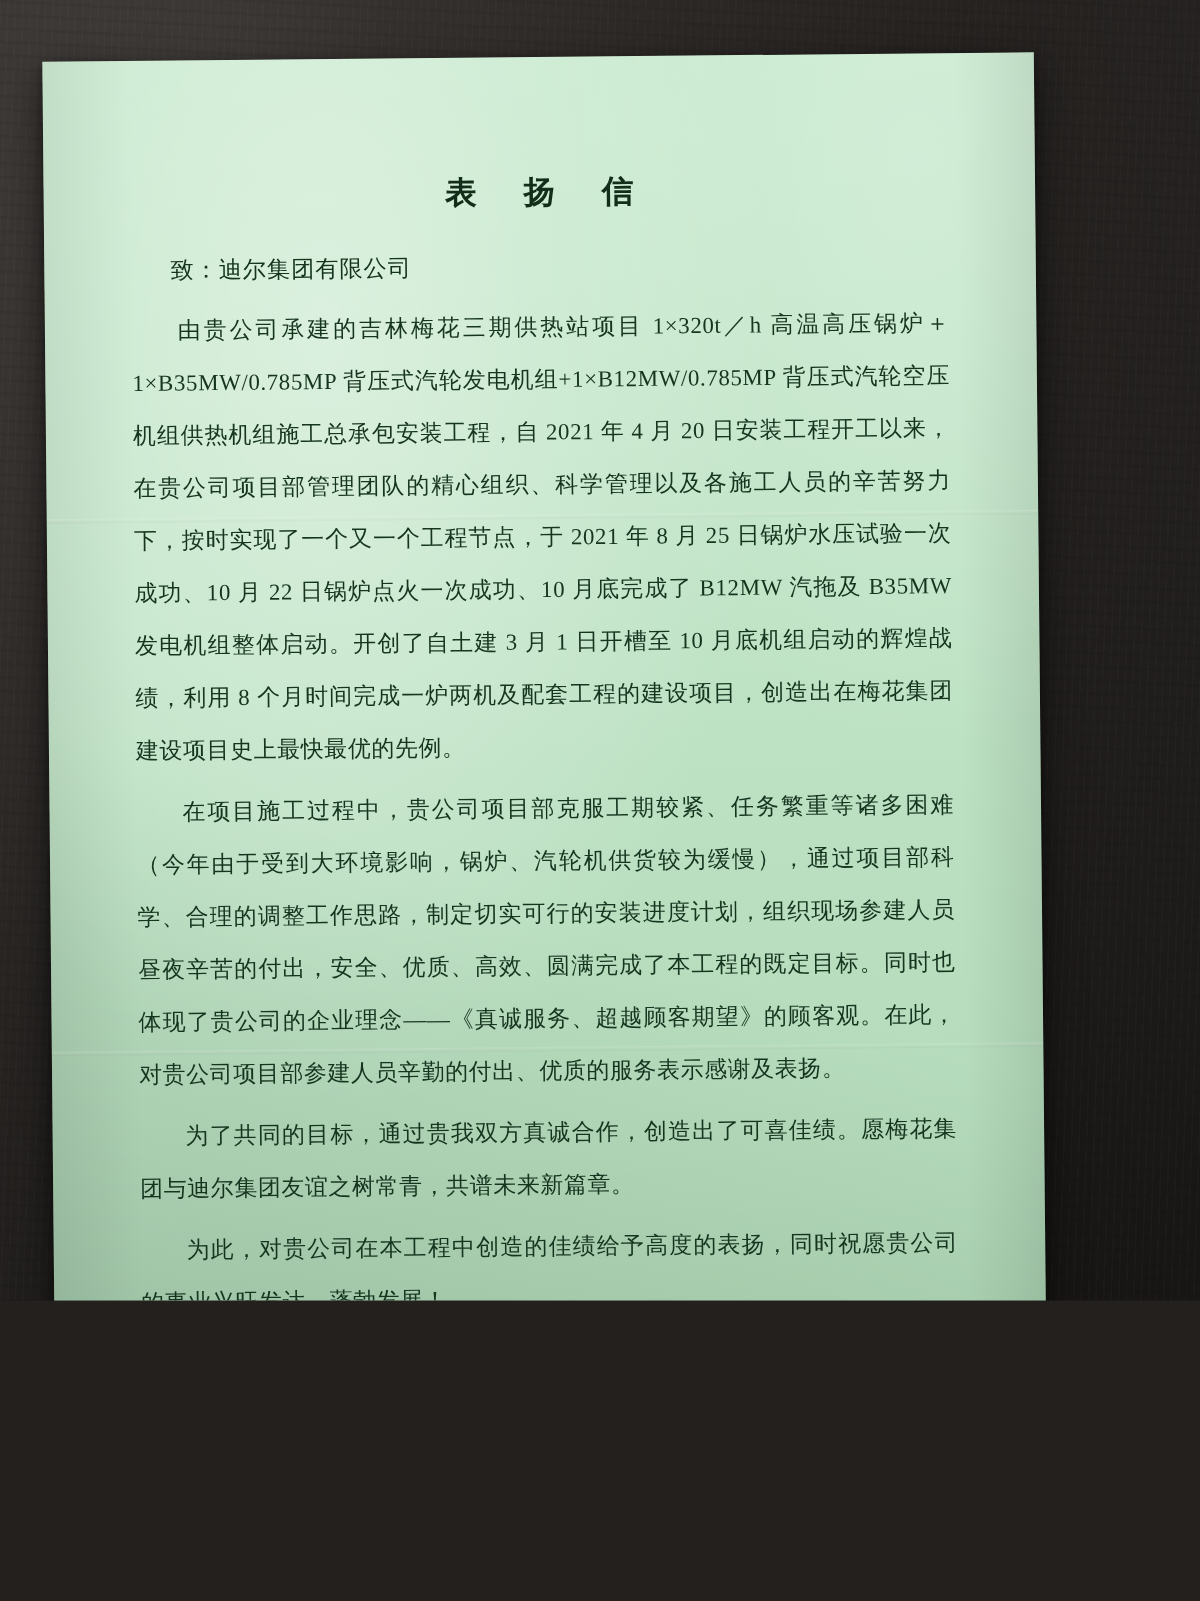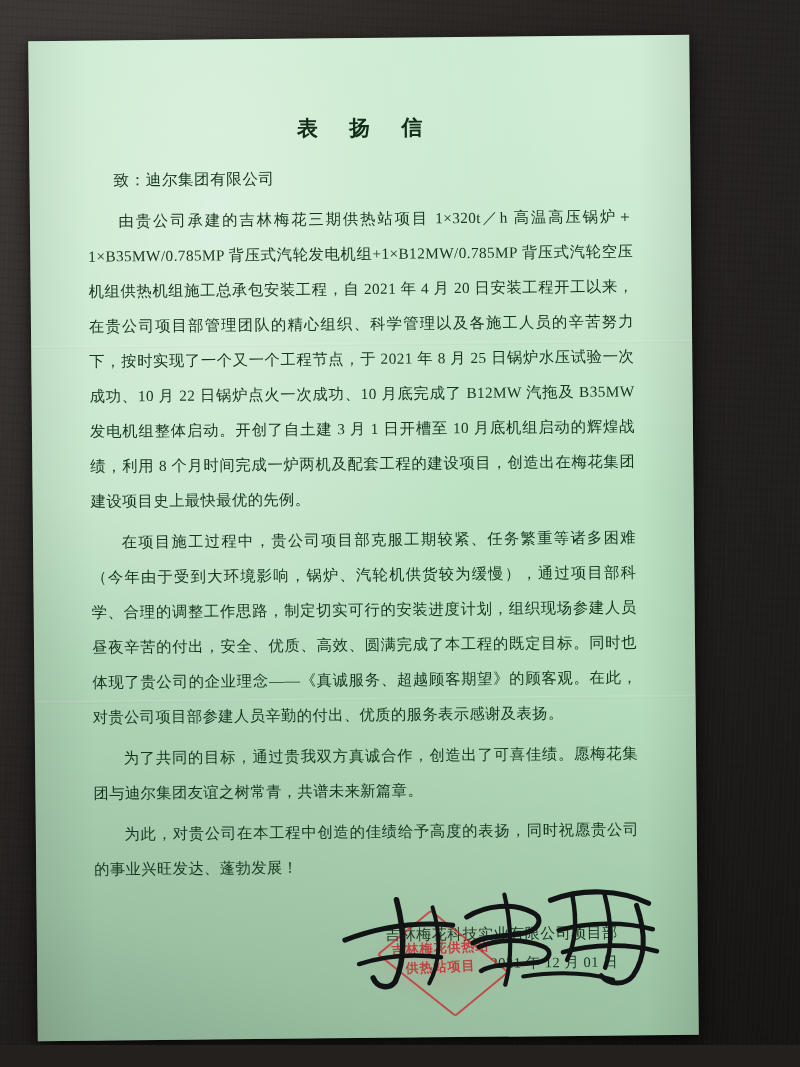--- a/index.html
+++ b/index.html
@@ -11,21 +11,21 @@
     height: 1067px;
     overflow: hidden;
     background: #23201e;
     font-family: "Liberation Serif", serif;
   }
 
   
   #scene {
     position: relative;
     width: 800px;
-    height: 1045px;
+    height: 867px;
     background:
       radial-gradient(ellipse at 20% 10%, #3a3633 0%, #211e1c 55%, #151312 100%),
       linear-gradient(115deg, #2a2724 0%, #1b1917 50%, #262220 100%);
     overflow: hidden;
   }
   .desk-sheen {
     position: absolute;
     inset: 0;
     background:
       linear-gradient(100deg, rgba(255,255,255,0.05) 0%, rgba(255,255,255,0.0) 28%),

